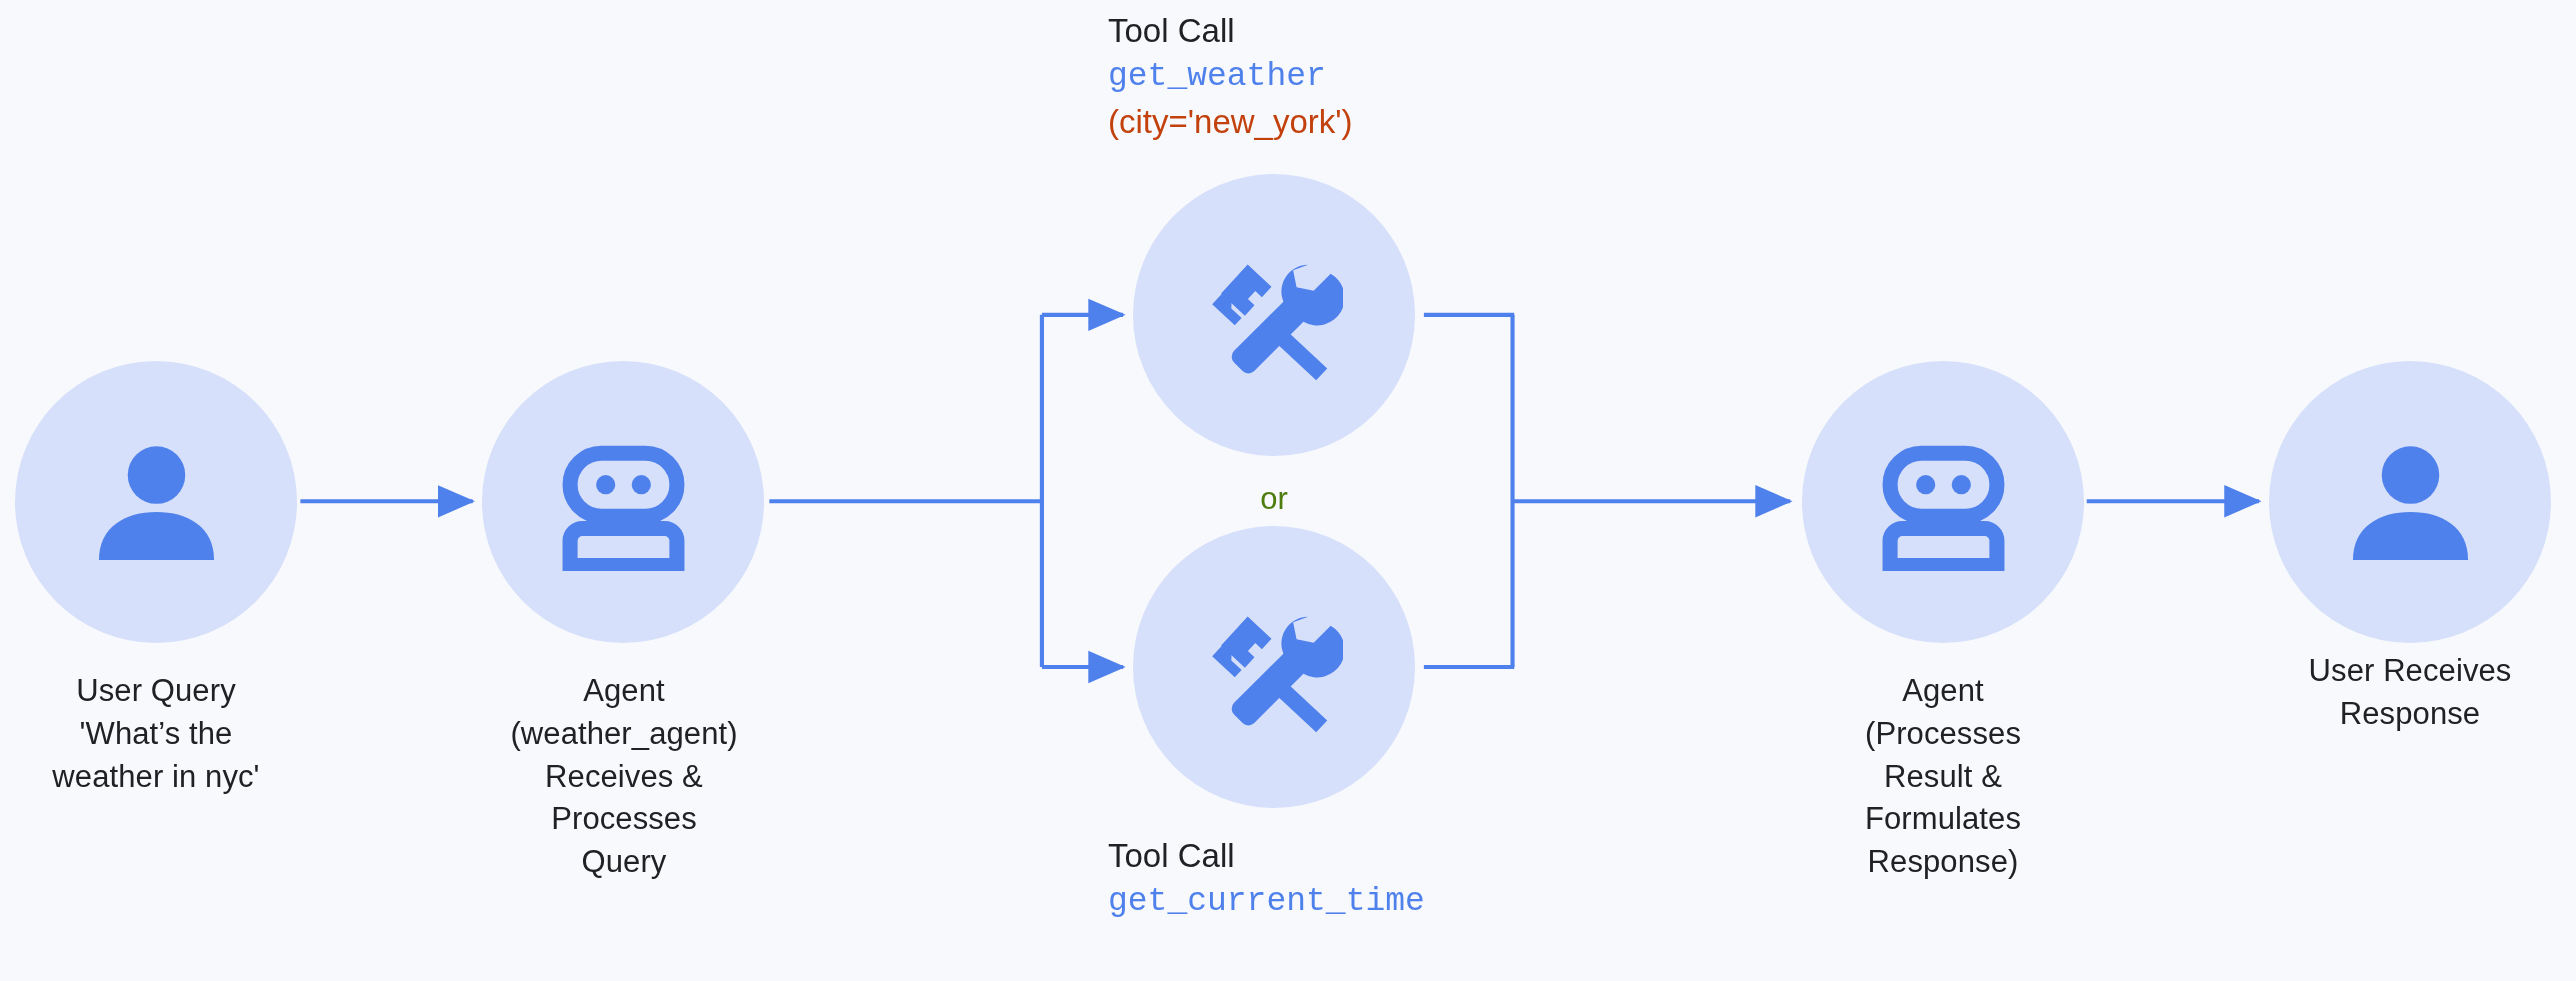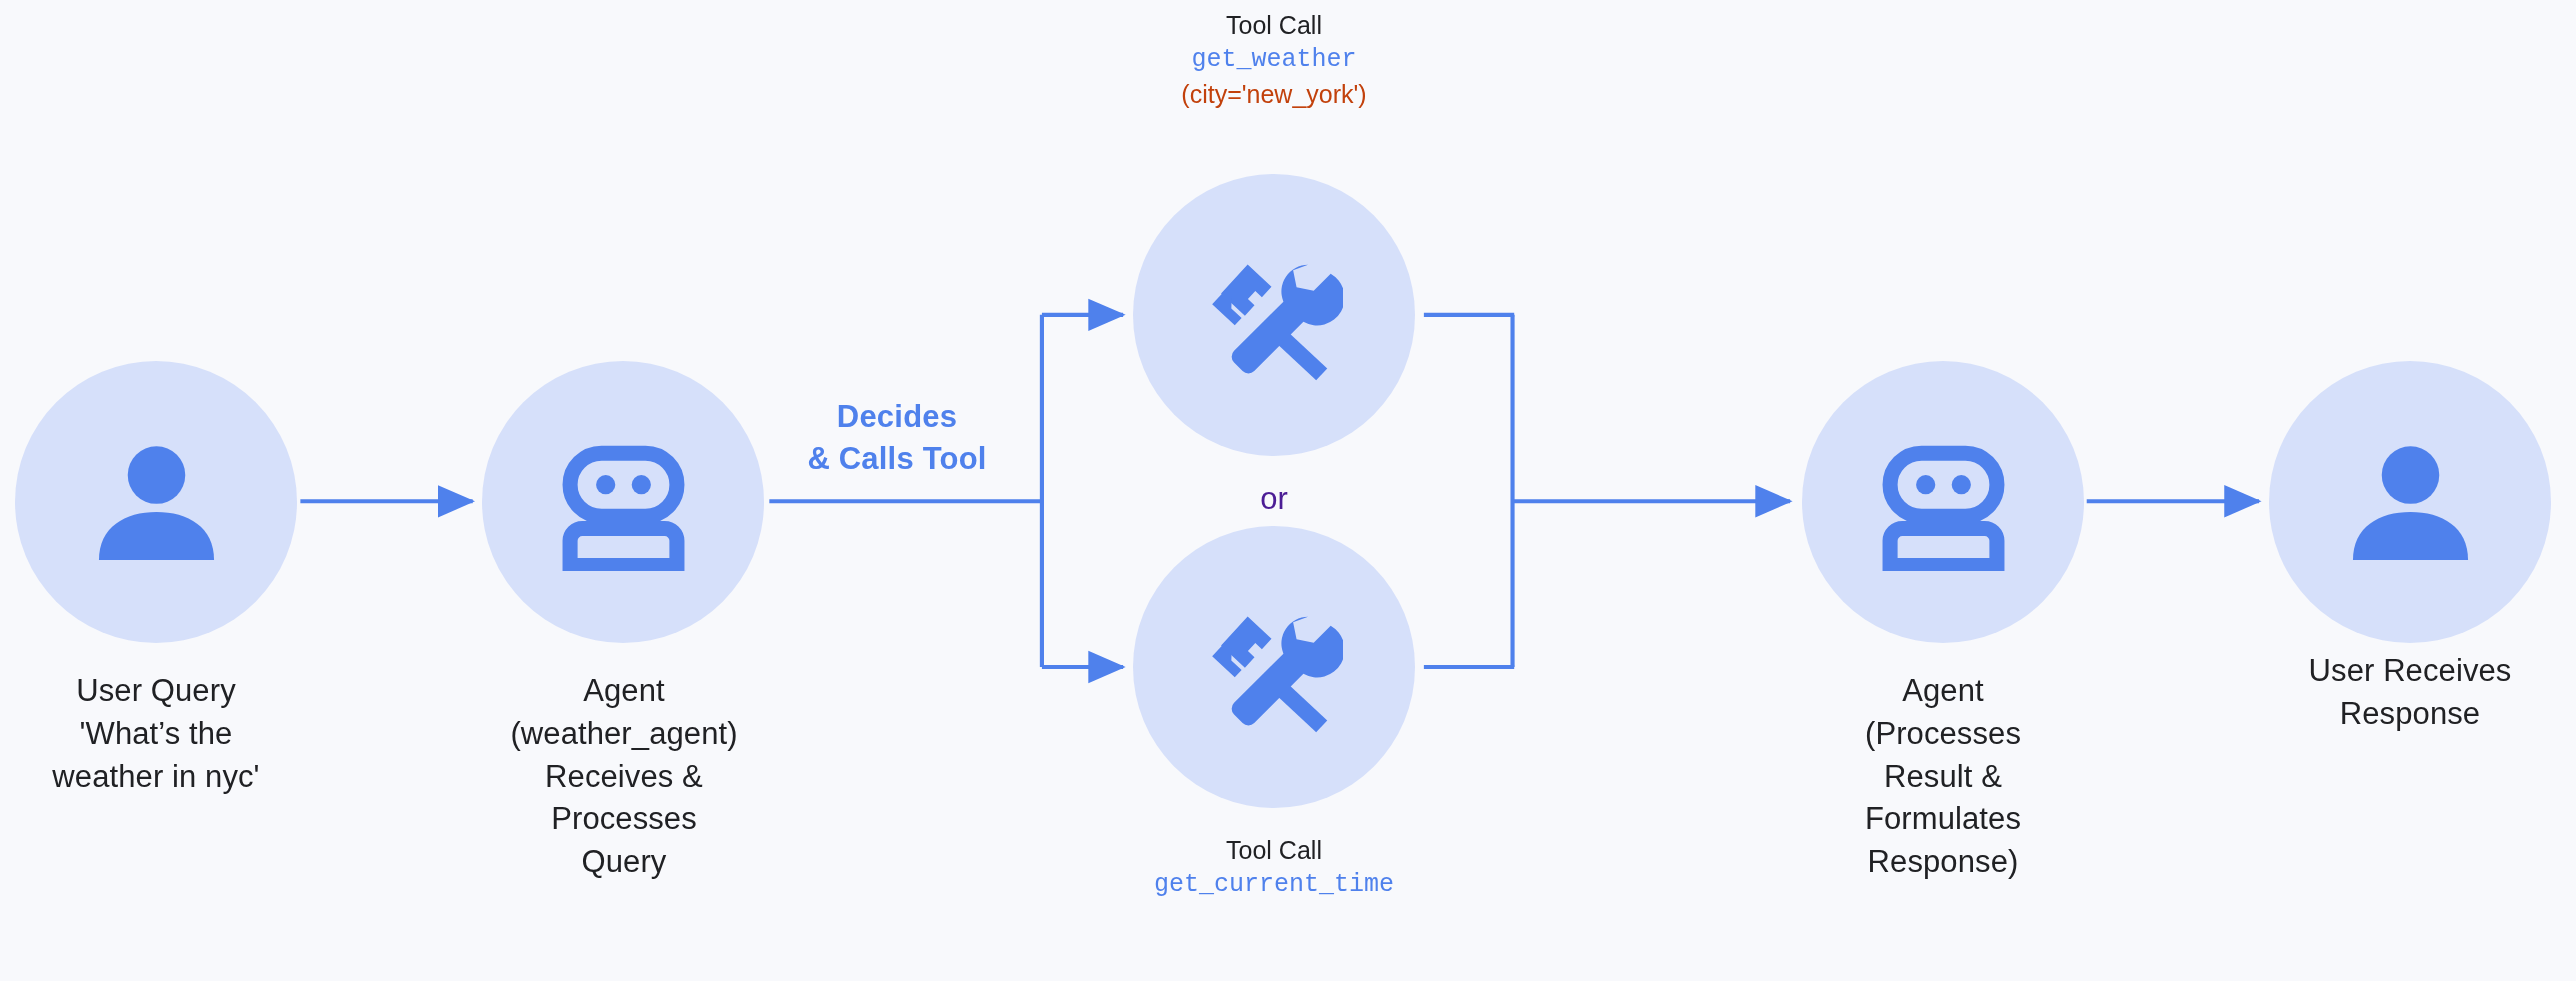--- a/index.html
+++ b/index.html
@@ -58,28 +58,28 @@
     color: #4f81ec;
     font-size: 31px;
     font-weight: bold;
     line-height: 1.35;
     white-space: pre-line;
     letter-spacing: 0.2px;
   }
   .or-label {
     position: absolute;
     text-align: center;
-    color: #4c1d95;
+    color: #4d7c0f;
     font-size: 31px;
     line-height: 1.3;
   }
   .tool-caption {
     position: absolute;
-    text-align: center;
-    font-size: 25px;
+    text-align: left;
+    font-size: 33px;
     line-height: 1.38;
     color: #202124;
   }
   .tool-fn {
     color: #4f81ec;
     display: block;
     font-family: Liberation Mono, monospace;
   }
   .tool-args {
     color: #c2410c;
@@ -139,22 +139,20 @@
       <circle cx="63" cy="37" r="7" fill="#4f81ec"></circle>
       <path d="M11 78 a9 9 0 0 1 9 -9 h60 a9 9 0 0 1 9 9 v18 h-78 z" fill="none" stroke="#4f81ec" stroke-width="11"></path>
     </svg>
   </div>
   <div class="caption" style="left:458px; top:670px; width:332px;">Agent
 (weather_agent)
 Receives &amp;
 Processes
 Query</div>
 
-  <div class="edge-label" style="left:777px; top:396px; width:240px;">Decides
-&amp; Calls Tool</div>
 
   <div class="node" style="left:1133px; top:174px;">
     <svg class="node-icon" viewBox="0 0 100 100">
 
       <path d="M74.5 13 a19.5 19.5 0 0 0 -18.0 26.9 L20.5 75.8 a6 6 0 0 0 0 8.5 l6.2 6.2 a6 6 0 0 0 8.5 0
                L71.1 54.6 A19.5 19.5 0 0 0 91 19.5 L78.6 31.9 L66.1 29.4 L63.6 16.9 Z" fill="#4f81ec"></path>
 
       <path d="M30.4 12.8 L47.8 29.0 L40.8 36.6 L36.0 32.2 L30.6 38.0 L35.4 42.5 L28.4 50.1
                L11.0 33.9 Z" fill="#4f81ec"></path>
 

